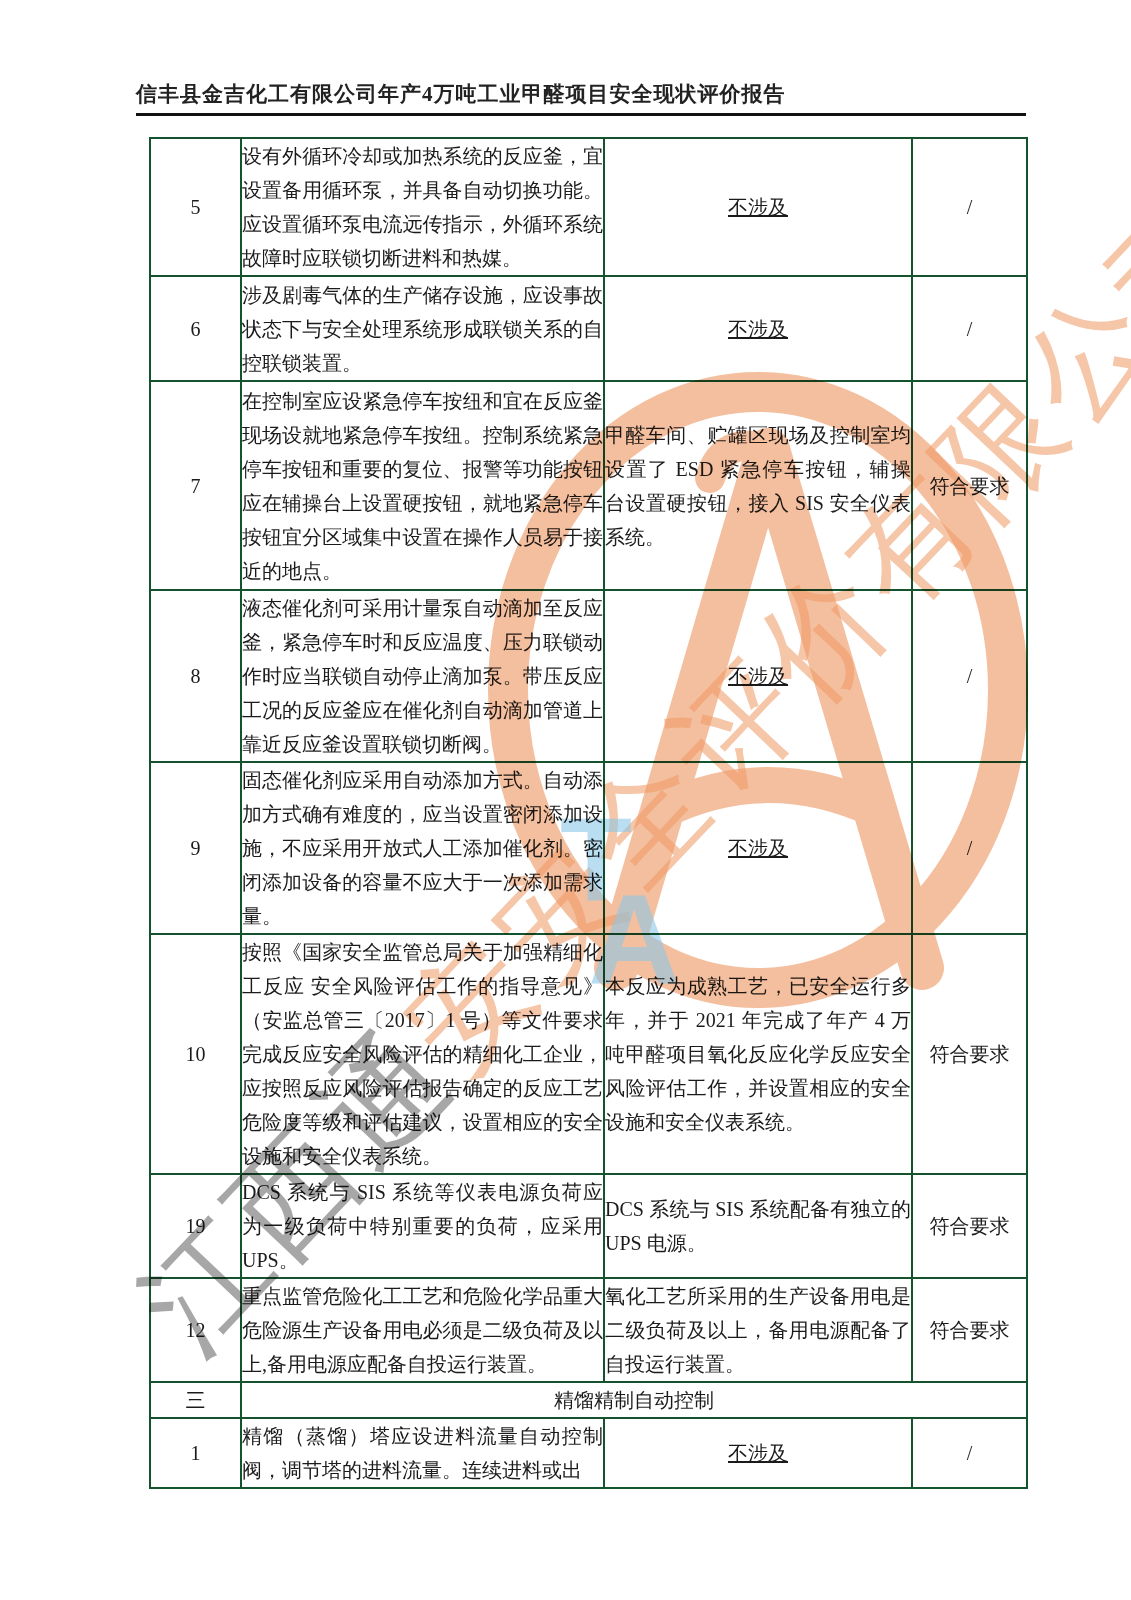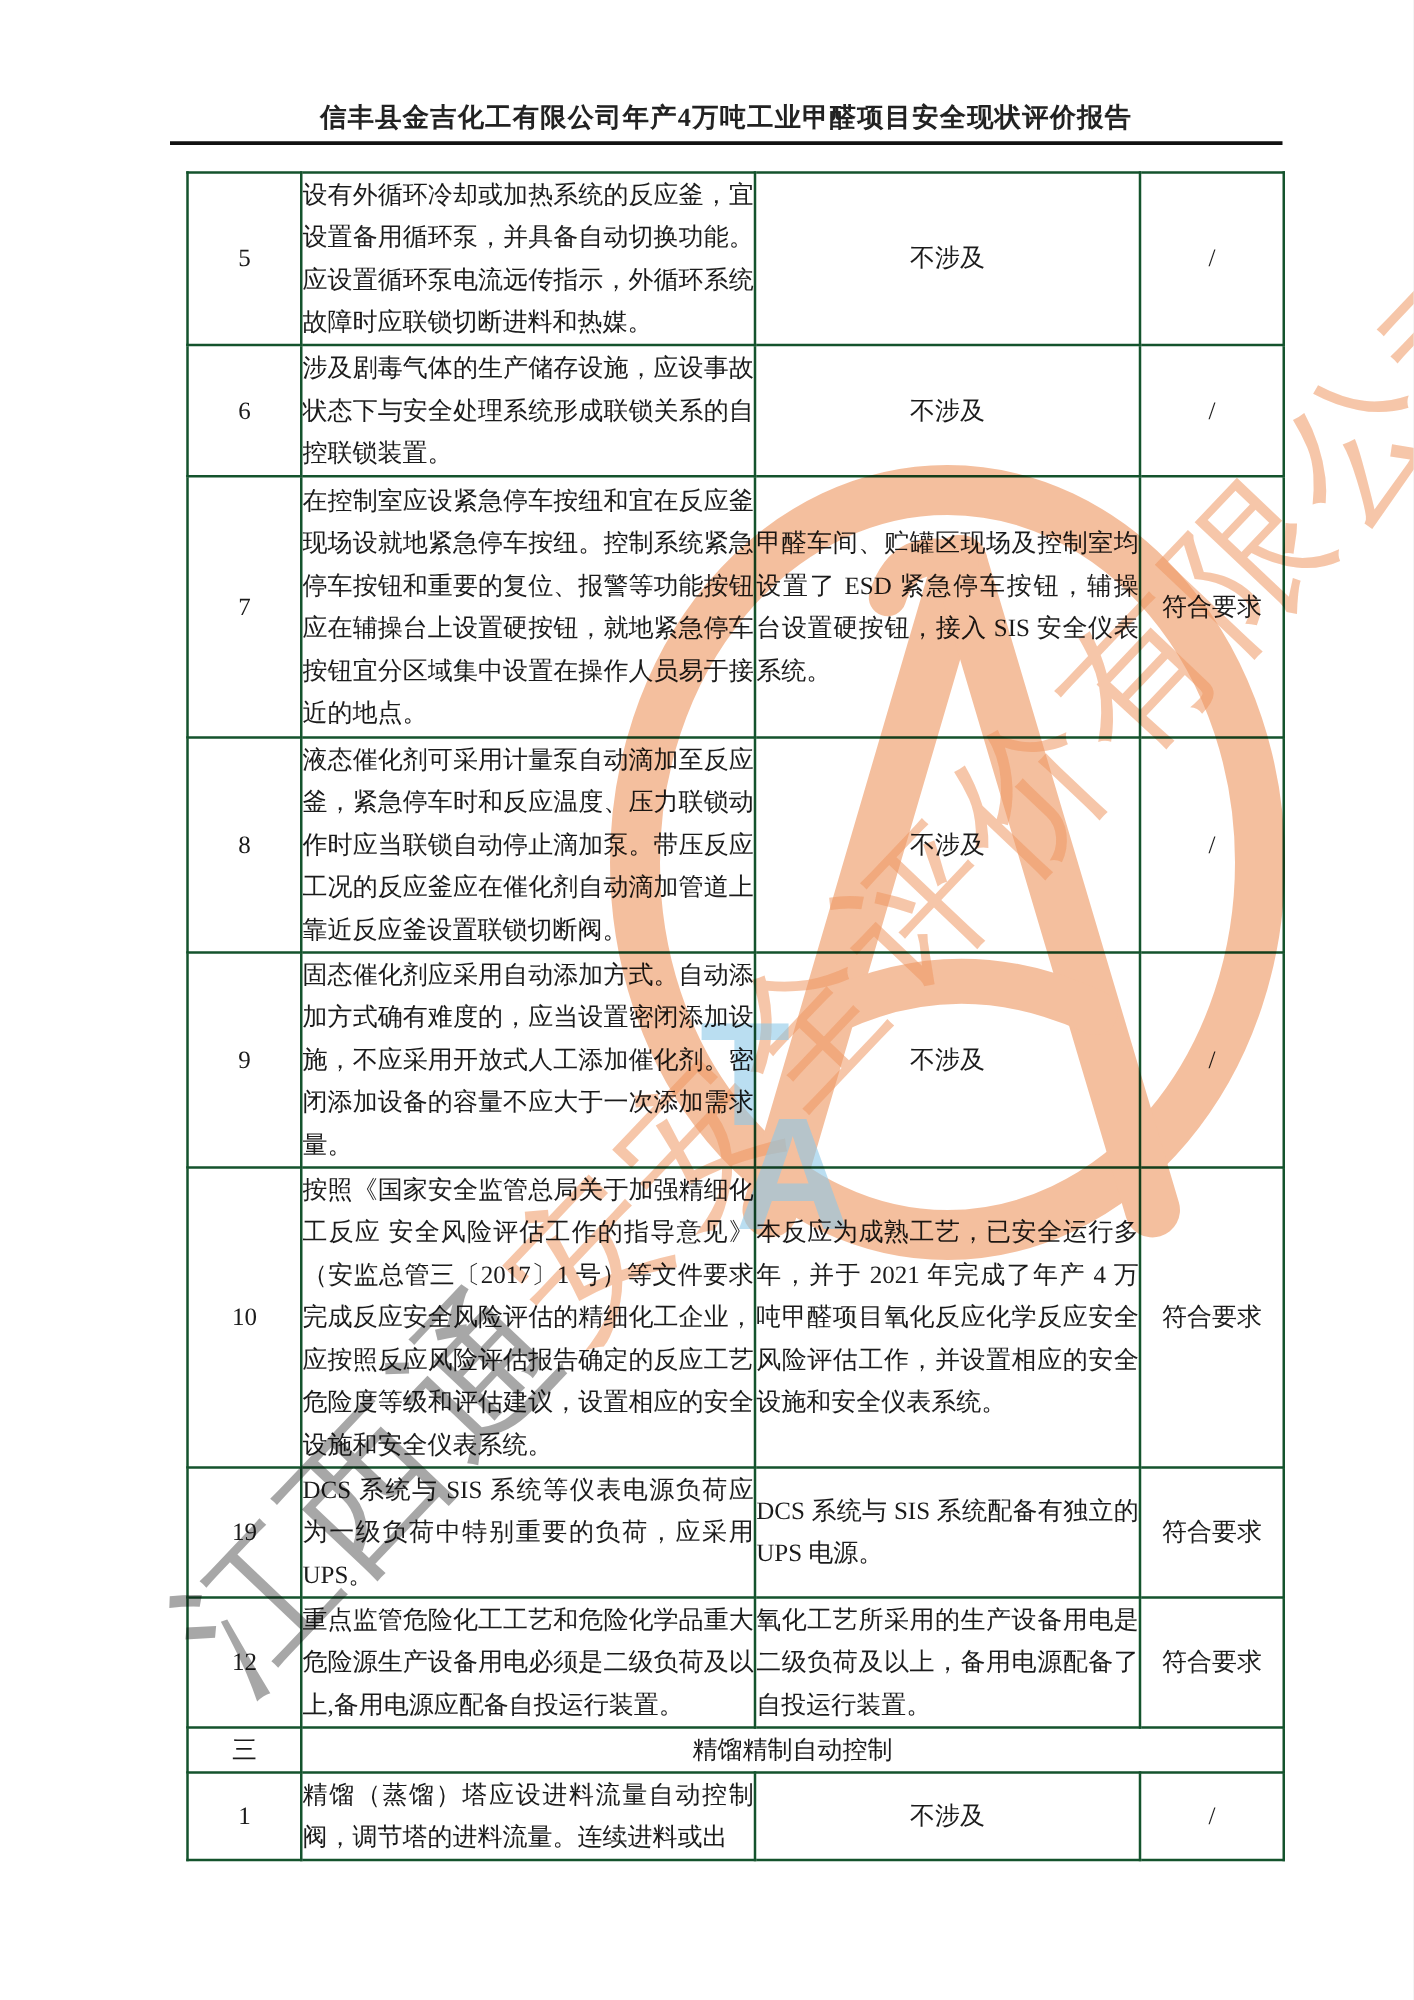--- a/index.html
+++ b/index.html
@@ -6,21 +6,21 @@
   .page {
     position:relative; width:1131px; height:1600px; margin:0 auto;
     background:#ffffff; overflow:hidden;
     font-family:"Liberation Serif","DejaVu Serif",serif;
     color:#1b1b1b;
   }
 
   
   .doc-title {
     position:absolute; top:80px; left:136px; width:890px;
-    text-align:center; font-size:21px; font-weight:700; letter-spacing:1px;
+    font-size:21px; font-weight:700; letter-spacing:1px;
     color:#222;
   }
   .header-rule {
     position:absolute; top:113px; left:136px; width:890px; height:3px;
     background:#111;
   }
 
   
   table.compliance {
     position:absolute; top:137px; left:149px; width:877px;
@@ -28,21 +28,21 @@
     background:transparent;
   }
   table.compliance td {
     border:2px solid #14532d; font-size:20px; line-height:34px;
     vertical-align:middle; padding:0; color:#1b1b1b;
     overflow:hidden;
   }
   td.c-no   { text-align:center; }
   td.c-req  { text-align:justify; padding:1px 10px 1px 12px; }
   td.c-eval { text-align:justify; padding:1px 10px; }
-  td.c-eval.center { text-align:center; padding:0; }
+  td.c-eval.center { text-align:center; padding:0;text-decoration:underline; }
   td.c-con  { text-align:center; }
   td.c-section { text-align:center; font-weight:400; padding:0; }
 
   
   .footer {
     position:absolute; top:1483px; left:145px; width:881px;
     display:flex; justify-content:space-between; align-items:flex-start;
     font-size:20px; color:#222; z-index:2;
   }
   .footer .pageno { position:absolute; left:50%; transform:translateX(-50%); }

